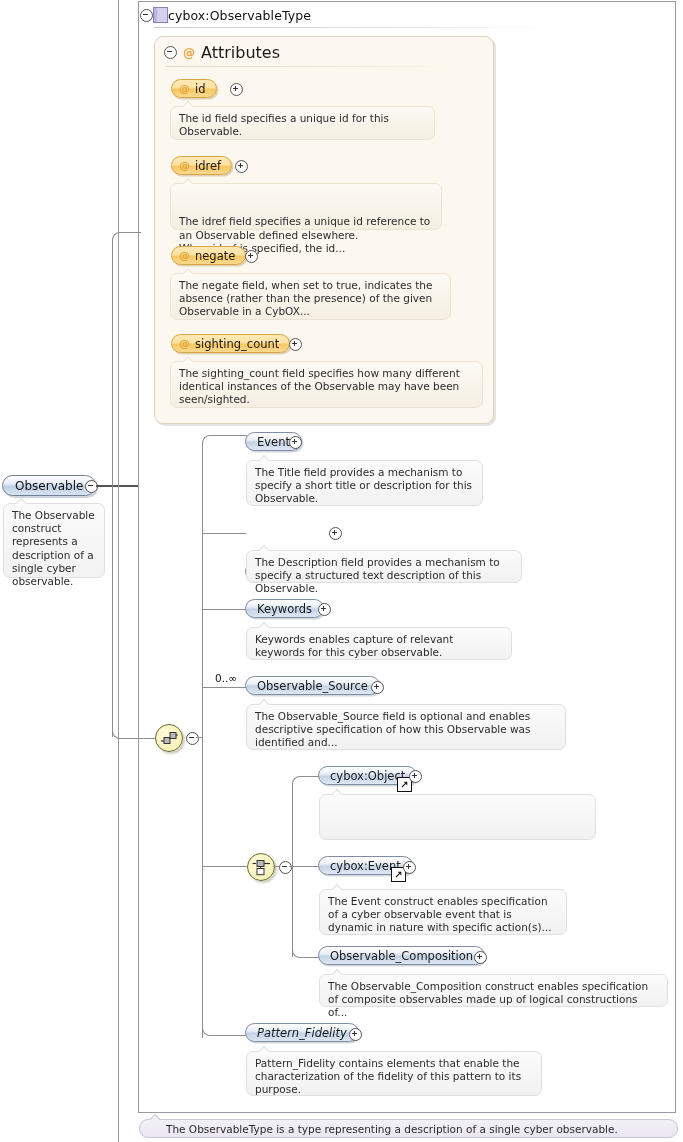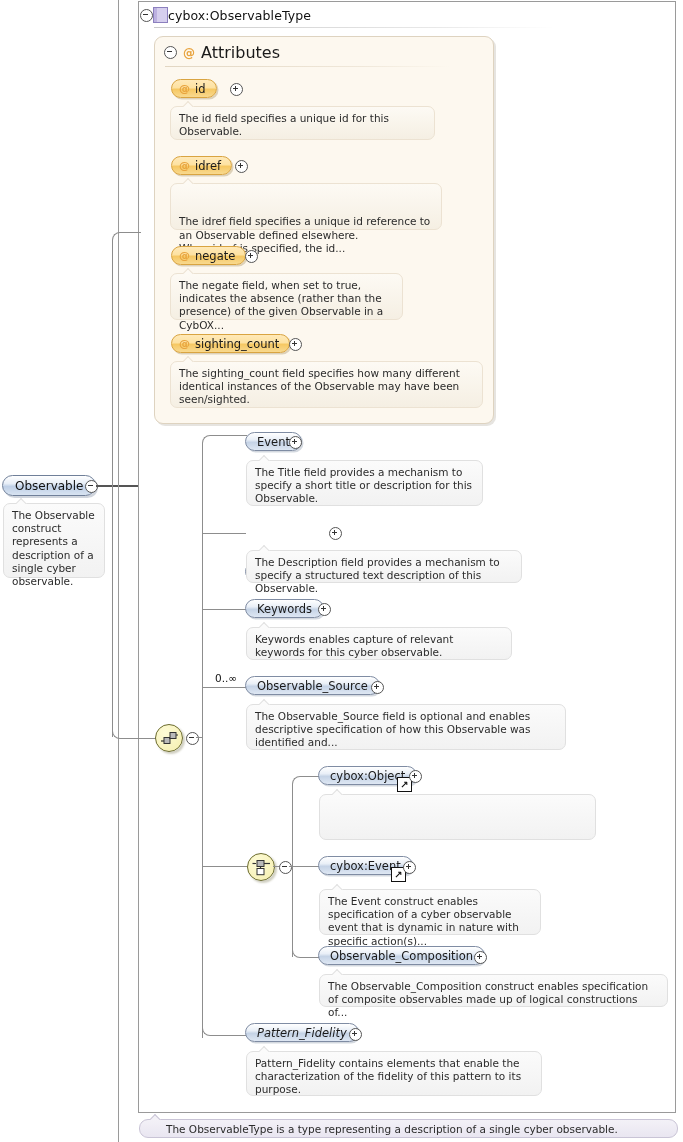--- a/index.html
+++ b/index.html
@@ -207,21 +207,21 @@
       <span class="tip"></span>
       <p>The idref field specifies a unique id reference to an Observable defined elsewhere.
 When idref is specified, the id...</p>
     </div>
 
     <div class="pill pill-attr" style="left:16px;top:209px;">
       <span class="at">@</span>
       <span>negate</span>
     </div>
     <span class="circ plus" style="position:absolute;left:90px;top:213px;"></span>
-    <div class="doc on-cream" style="left:15px;top:236px;width:233px;height:47px;">
+    <div class="doc on-cream" style="left:15px;top:236px;width:281px;height:47px;">
       <span class="tip"></span>
       <p>The negate field, when set to true, indicates the absence (rather than the presence) of the given Observable in a CybOX...</p>
     </div>
 
     <div class="pill pill-attr" style="left:16px;top:297px;">
       <span class="at">@</span>
       <span>sighting_count</span>
     </div>
     <span class="circ plus" style="position:absolute;left:134px;top:301px;"></span>
     <div class="doc on-cream" style="left:15px;top:324px;width:313px;height:47px;">
@@ -326,21 +326,21 @@
   <div class="doc" style="left:319px;top:794px;width:277px;height:46px;">
     <span class="tip"></span>
   </div>
 
   <div class="line h" style="left:292px;top:866px;width:28px;"></div>
   <div class="pill pill-el" style="left:318px;top:856px;">
     <span>cybox:Event</span>
   </div>
   <div class="extref" style="left:391px;top:867px;">↗</div>
   <span class="circ plus" style="position:absolute;left:403px;top:861px;"></span>
-  <div class="doc" style="left:319px;top:889px;width:222px;height:46px;">
+  <div class="doc" style="left:319px;top:889px;width:248px;height:46px;">
     <span class="tip"></span>
     <p>The Event construct enables specification of a cyber observable event that is dynamic in nature with specific action(s)...</p>
   </div>
 
   <div class="corner bl" style="left:292px;top:948px;width:28px;height:9px;"></div>
   <div class="pill pill-el" style="left:318px;top:946px;">
     <span>Observable_Composition</span>
   </div>
   <span class="circ plus" style="position:absolute;left:474px;top:951px;"></span>
   <div class="doc" style="left:319px;top:974px;width:349px;height:33px;">

